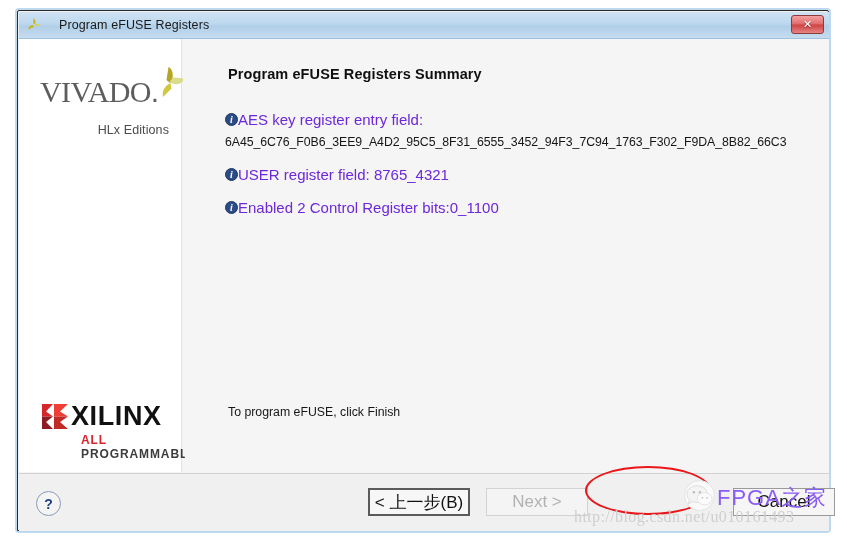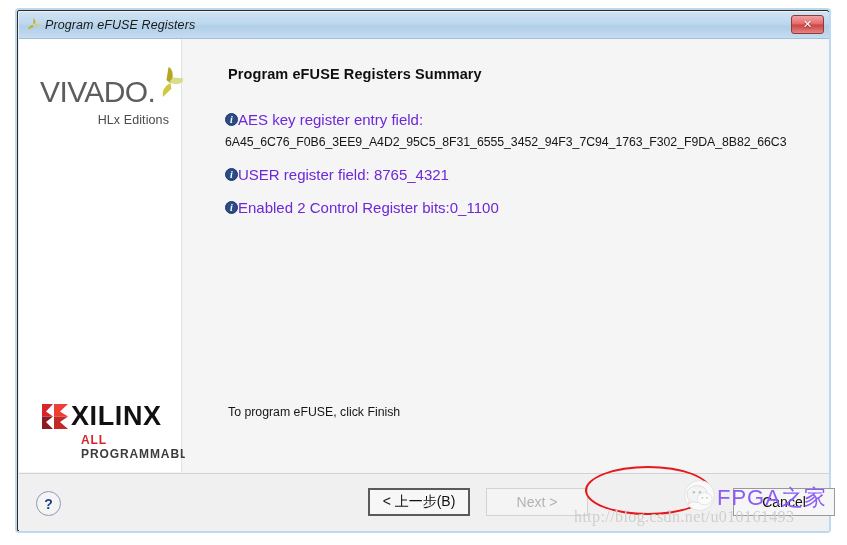--- a/index.html
+++ b/index.html
@@ -28,25 +28,24 @@
   
   .titlebar {
     position: absolute; left: 1px; top: 1px;
     width: 810px; height: 27px;
     background: linear-gradient(to bottom, #cfe2f3 0%, #bdd8ee 45%, #b0cfe8 55%, #c6dcf0 100%);
     display: flex; align-items: center;
     border-bottom: 1px solid #9ec2dd;
   }
   .title-icon { margin-left: 7px; width: 16px; height: 16px; position: relative; flex: none; }
   .title-text {
-    margin-left: 3px;
+    margin-left: 17px;
     font-size: 12.5px; color: #1a1a1a;
     letter-spacing: .1px;
     white-space: nowrap;
-    font-style: italic;
   }
   .close-btn {
     position: absolute; right: 5px; top: 3px;
     width: 33px; height: 19px;
     background: linear-gradient(to bottom, #f2a2a2 0%, #e06a6a 48%, #cf4040 52%, #e58585 100%);
     border: 1px solid #8c3a3a; border-radius: 3px;
     display:flex; align-items:center; justify-content:center;
     color: #ffffff; font-size: 11px; font-weight: bold;
     text-shadow: 0 1px 1px rgba(0,0,0,.45);
     cursor: pointer;
@@ -74,28 +73,28 @@
     position: absolute; left: 0; top: 434px;
     width: 810px; height: 58px;
     background: #f0f0f0;
     border-top: 1px solid #d2d2d2;
   }
 
   
   .vivado-wrap { position:absolute; left: 21px; top: 36px; width: 135px; }
   .vivado-row { position: relative; height: 34px; }
   .vivado-text {
-    font-family: Liberation Sans, sans-serif;
+    font-family: Liberation Serif, serif;
     font-size: 30px; font-weight: 300; color: #5d5d5d;
     letter-spacing: -0.6px; line-height: 34px;
   }
   .vivado-dot { font-size:30px; color:#5d5d5d; }
   .vivado-leaf { position:absolute; right:-12px; top:-10px; width:36px; height:34px; }
   .vivado-sub {
-    margin-top: 4px; text-align: right; padding-right: 6px;
+    margin-top: 14px; text-align: right; padding-right: 6px;
     font-size: 12.5px; color: #4b4b4b; letter-spacing:.1px;
   }
 
   
   .xilinx-wrap { position:absolute; left: 22px; top: 364px; width: 140px; }
   .xilinx-row { display:flex; align-items:center; }
   .xilinx-mark { width: 29px; height: 27px; flex:none; }
   .xilinx-text {
     margin-left: 1px;
     font-size: 27px; font-weight: bold; color: #111111;
@@ -146,21 +145,21 @@
     width: 25px; height: 25px; border-radius: 50%;
     border: 1px solid #8a9bb5; background: #f4f4f4;
     color: #1d3f85; font-size: 14px; font-weight: bold;
     display:flex; align-items:center; justify-content:center;
     cursor: pointer;
   }
   .btn {
     position: absolute; top: 14px; height: 28px;
     border: 1px solid #9a9a9a;
     background: #f6f6f6;
-    font-size: 14px; color: #111;
+    font-size: 17px; color: #111;
     display:flex; align-items:center; justify-content:center;
     cursor: pointer;
   }
   .btn-back { left: 349px; width: 102px; border:2px solid #5a5a5a; background:#f7f7f7; }
   .btn-next { left: 467px; width: 102px; color: #b2b2b2; border-color:#d2d2d2; background:#f4f4f4; }
   .btn-finish {
     left: 596px; width: 102px;
     background: #4a7ac4; border: 1px solid #2f5fa8;
     color: #ffffff;
     box-shadow: inset 0 0 0 2px #ffffff, 0 0 0 1px #2a55a0;

